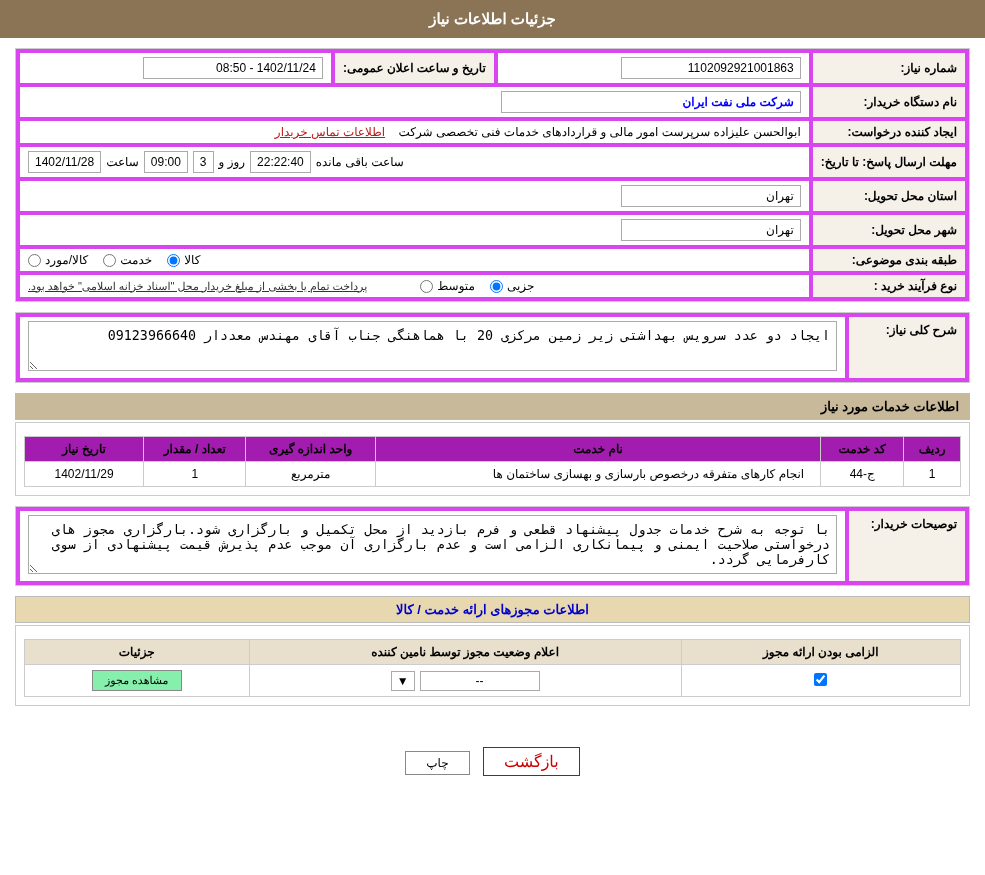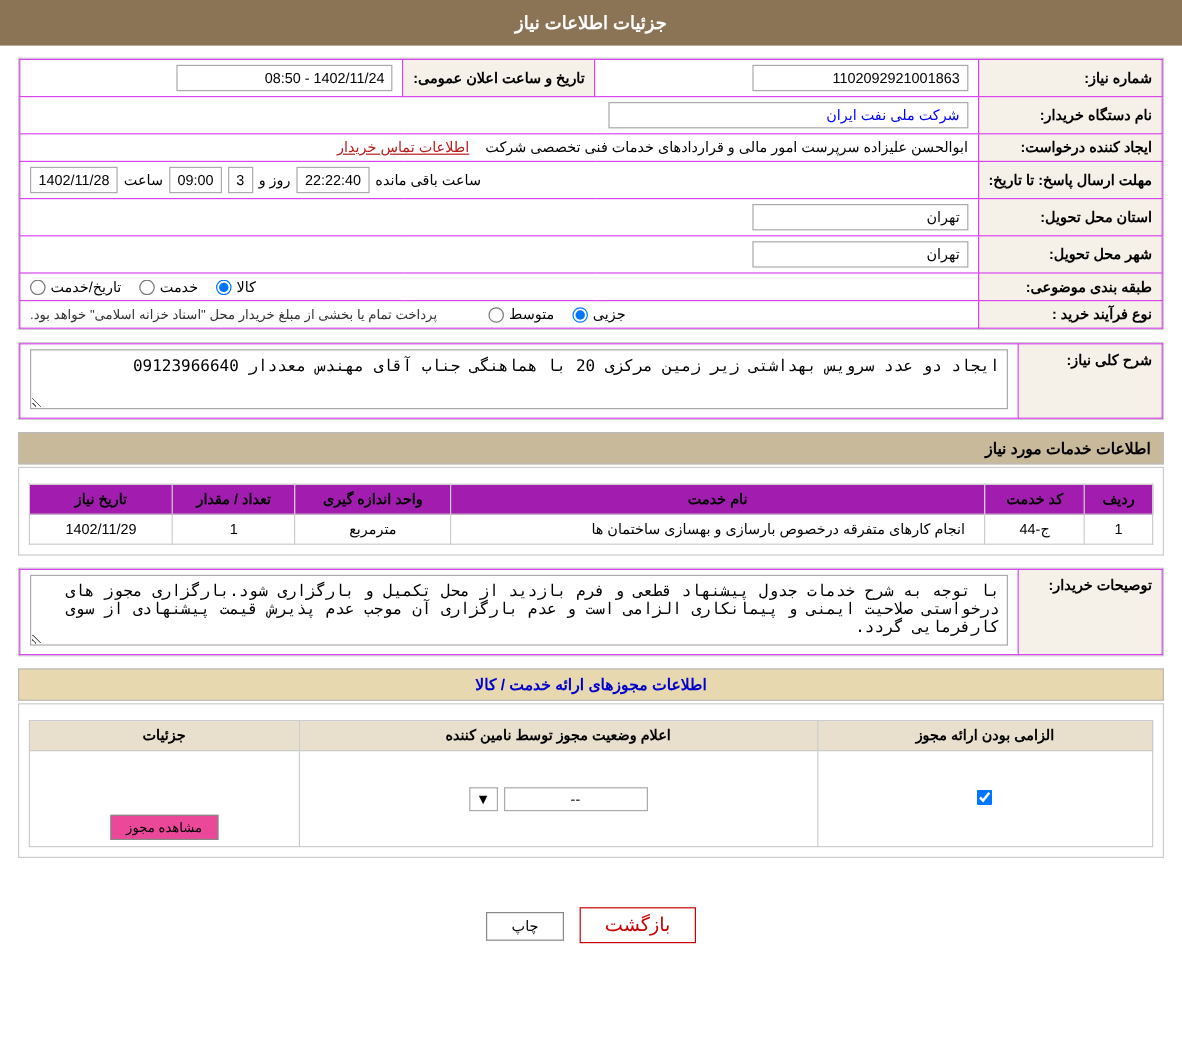--- a/index.html
+++ b/index.html
@@ -113,26 +113,25 @@
       text-align: center;
       font-weight: bold;
     }
     .mojaz-table td {
       border: 1px solid #ccc;
       padding: 5px 8px;
       text-align: center;
       vertical-align: middle;
     }
     .btn-view {
-      background: #ec4899;
+      background: #86efac;
       border: 1px solid #888;
       padding: 3px 12px;
       cursor: pointer;
       font-size: 11px;
-      margin-top: 48px;
     }
     .btn-primary {
       background: #fff;
       border: 1px solid #888;
       padding: 4px 20px;
       cursor: pointer;
       font-size: 12px;
       margin: 0 5px;
     }
     .btn-back {
@@ -165,21 +164,21 @@
       border: 1px solid #aaa;
       padding: 2px 8px;
       background: #fff;
       min-width: 120px;
     }
     .tbl-main {
       width: 100%;
       border-collapse: collapse;
     }
     .tbl-main td {
-      border: 1px solid #d946ef;
+      border: 4px solid #d946ef;
       padding: 4px 8px;
       vertical-align: middle;
     }
     .tbl-main .lbl {
       background: #f5f0e8;
       font-weight: bold;
       text-align: right;
       white-space: nowrap;
       width: 130px;
     }
@@ -209,21 +208,21 @@
           </td>
           <td class="lbl">تاریخ و ساعت اعلان عمومی:</td>
           <td class="val">
             <span class="input-field">1402/11/24 - 08:50</span>
           </td>
         </tr>
 
         <tr>
           <td class="lbl">نام دستگاه خریدار:</td>
           <td class="val" colspan="3">
-            <span class="input-field input-field-wide" style="color:#00f; direction:rtl;">شرکت ملی نفت ایران</span>
+            <span class="input-field input-field-wide" style="color:#00f; direction:rtl;font-weight:bold;">شرکت ملی نفت ایران</span>
           </td>
         </tr>
 
         <tr>
           <td class="lbl">ایجاد کننده درخواست:</td>
           <td class="val" colspan="3">
             <span style="margin-left:10px;">ابوالحسن علیزاده سرپرست امور مالی و قراردادهای خدمات فنی تخصصی شرکت</span>
             <span class="blue-link">اطلاعات تماس خریدار</span>
           </td>
         </tr>
@@ -256,39 +255,39 @@
             <span class="input-field">تهران</span>
           </td>
         </tr>
 
         <tr>
           <td class="lbl">طبقه بندی موضوعی:</td>
           <td class="val" colspan="3">
             <div class="radio-group">
               <label class="radio-item">
                 <input type="radio" name="tabaqe" style="">
-                <span>تاریخ/خدمت</span>
+                <span>کالا/مورد</span>
               </label>
               <label class="radio-item">
                 <input type="radio" name="tabaqe" style="">
                 <span>خدمت</span>
               </label>
               <label class="radio-item">
                 <input type="radio" name="tabaqe" checked="" style="">
                 <span>کالا</span>
               </label>
             </div>
           </td>
         </tr>
 
         <tr>
           <td class="lbl">نوع فرآیند خرید :</td>
           <td class="val" colspan="3">
             <div class="radio-group">
-              <span style="margin-right:28px; color:#333; font-size:11px;">پرداخت تمام یا بخشی از مبلغ خریدار محل "اسناد خزانه اسلامی" خواهد بود.</span>
+              <span style="margin-right:38px; color:#333; font-size:11px;text-decoration:underline;">پرداخت تمام یا بخشی از مبلغ خریدار محل "اسناد خزانه اسلامی" خواهد بود.</span>
               <label class="radio-item">
                 <input type="radio" name="farayand" style="">
                 <span>متوسط</span>
               </label>
               <label class="radio-item">
                 <input type="radio" name="farayand" checked="" style="">
                 <span>جزیی</span>
               </label>
             </div>
           </td>

